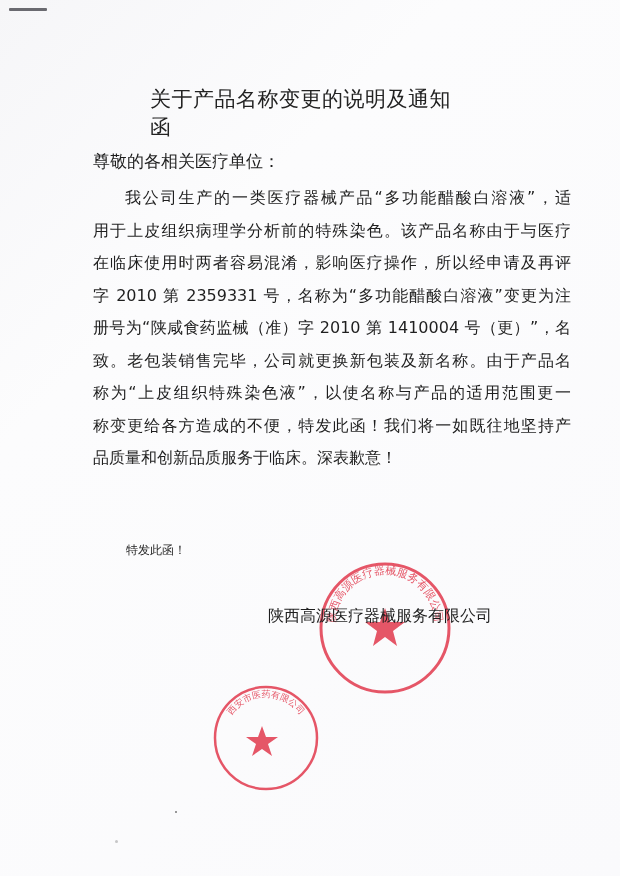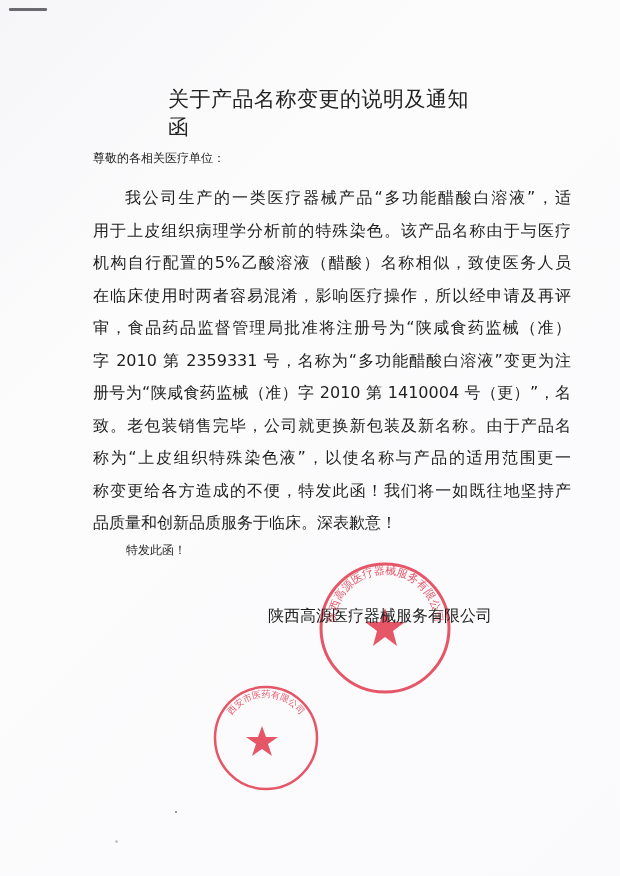--- a/index.html
+++ b/index.html
@@ -6,27 +6,27 @@
   body {
     width: 620px; height: 876px; overflow: hidden;
     background: #fbfbfd;
     font-family: "DejaVu Serif", "Liberation Serif", serif;
     color: #1e1e1e;
     position: relative;
   }
   .page { position: absolute; inset: 0; background: linear-gradient(135deg,#f6f6f8 0%,#fcfcfd 30%,#fafafc 100%); }
   .scan-mark { position: absolute; left: 9px; top: 8px; width: 38px; height: 3px; background: #6a6a70; border-radius: 1px; }
   .title {
-    position: absolute; left: 168px; top: 85px; width: 320px;
+    position: absolute; left: 150px; top: 85px; width: 320px;
     font-size: 21px; letter-spacing: 0.5px; color: #222;
     font-family: "DejaVu Sans", "Liberation Sans", sans-serif; font-weight: normal;
   }
   .salutation {
     position: absolute; left: 93px; top: 150px;
-    font-size: 12px; font-family: "DejaVu Sans", "Liberation Sans", sans-serif;
+    font-size: 17px; font-family: "DejaVu Sans", "Liberation Sans", sans-serif;
   }
   .body-lines { position: absolute; left: 93px; top: 188px; width: 490px; }
   .line {
     height: 32.5px; font-size: 16px; white-space: nowrap;
     font-family: "DejaVu Sans", "Liberation Sans", sans-serif; color: #1f1f1f;
     text-align: justify; text-align-last: justify; width: 478px;
   }
   .line.first { padding-left: 32px; width: 446px; }
   .line.last { text-align-last: left; }
   .closing {
@@ -52,23 +52,21 @@
 <div class="page">
   <div class="scan-mark"></div>
 
   <div class="title">关于产品名称变更的说明及通知函</div>
 
   <div class="salutation">尊敬的各相关医疗单位：</div>
 
   <div class="body-lines">
     <div class="line first">我公司生产的一类医疗器械产品“多功能醋酸白溶液”，适</div>
     <div class="line">用于上皮组织病理学分析前的特殊染色。该产品名称由于与医疗</div>
-    <div class="line">机构自行配置的5%乙酸溶液（醋酸）名称相似，致使医务人员</div>
     <div class="line">在临床使用时两者容易混淆，影响医疗操作，所以经申请及再评</div>
-    <div class="line">审，食品药品监督管理局批准将注册号为“陕咸食药监械（准）</div>
     <div class="line">字 2010 第 2359331 号，名称为“多功能醋酸白溶液”变更为注</div>
     <div class="line">册号为“陕咸食药监械（准）字 2010 第 1410004 号（更）”，名</div>
     <div class="line">致。老包装销售完毕，公司就更换新包装及新名称。由于产品名</div>
     <div class="line">称为“上皮组织特殊染色液”，以使名称与产品的适用范围更一</div>
     <div class="line">称变更给各方造成的不便，特发此函！我们将一如既往地坚持产</div>
     <div class="line last">品质量和创新品质服务于临床。深表歉意！</div>
   </div>
 
   <div class="closing">特发此函！</div>
 

